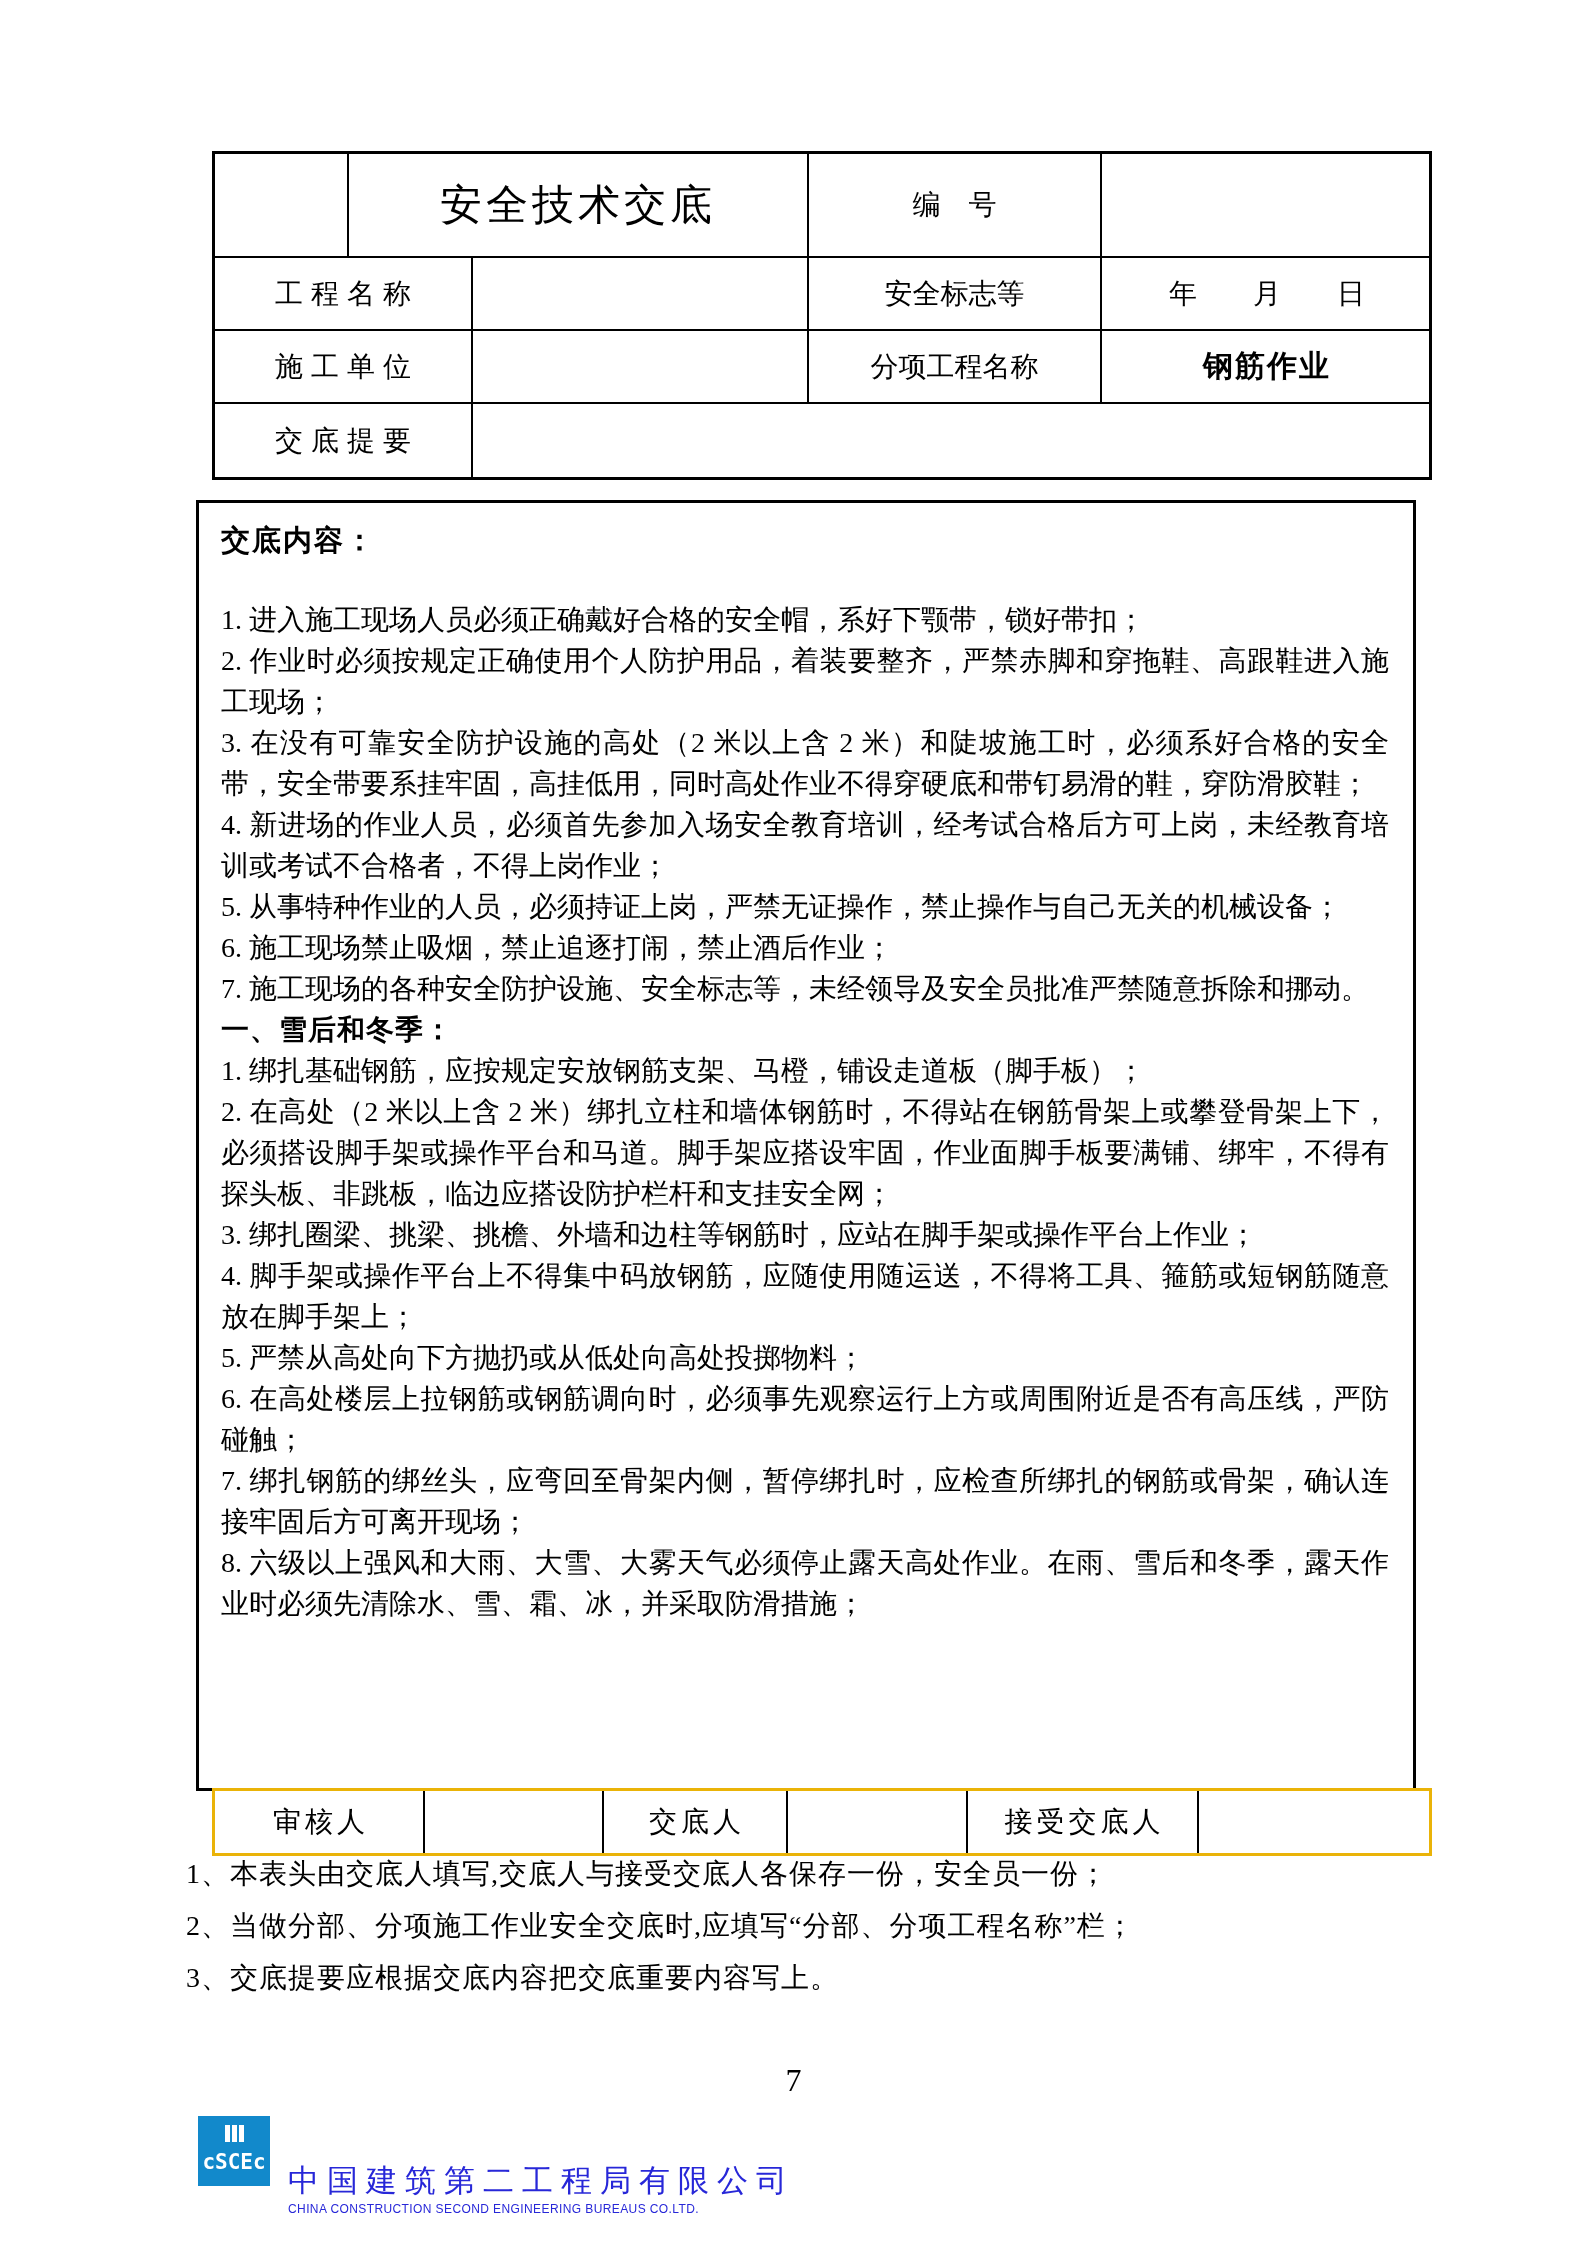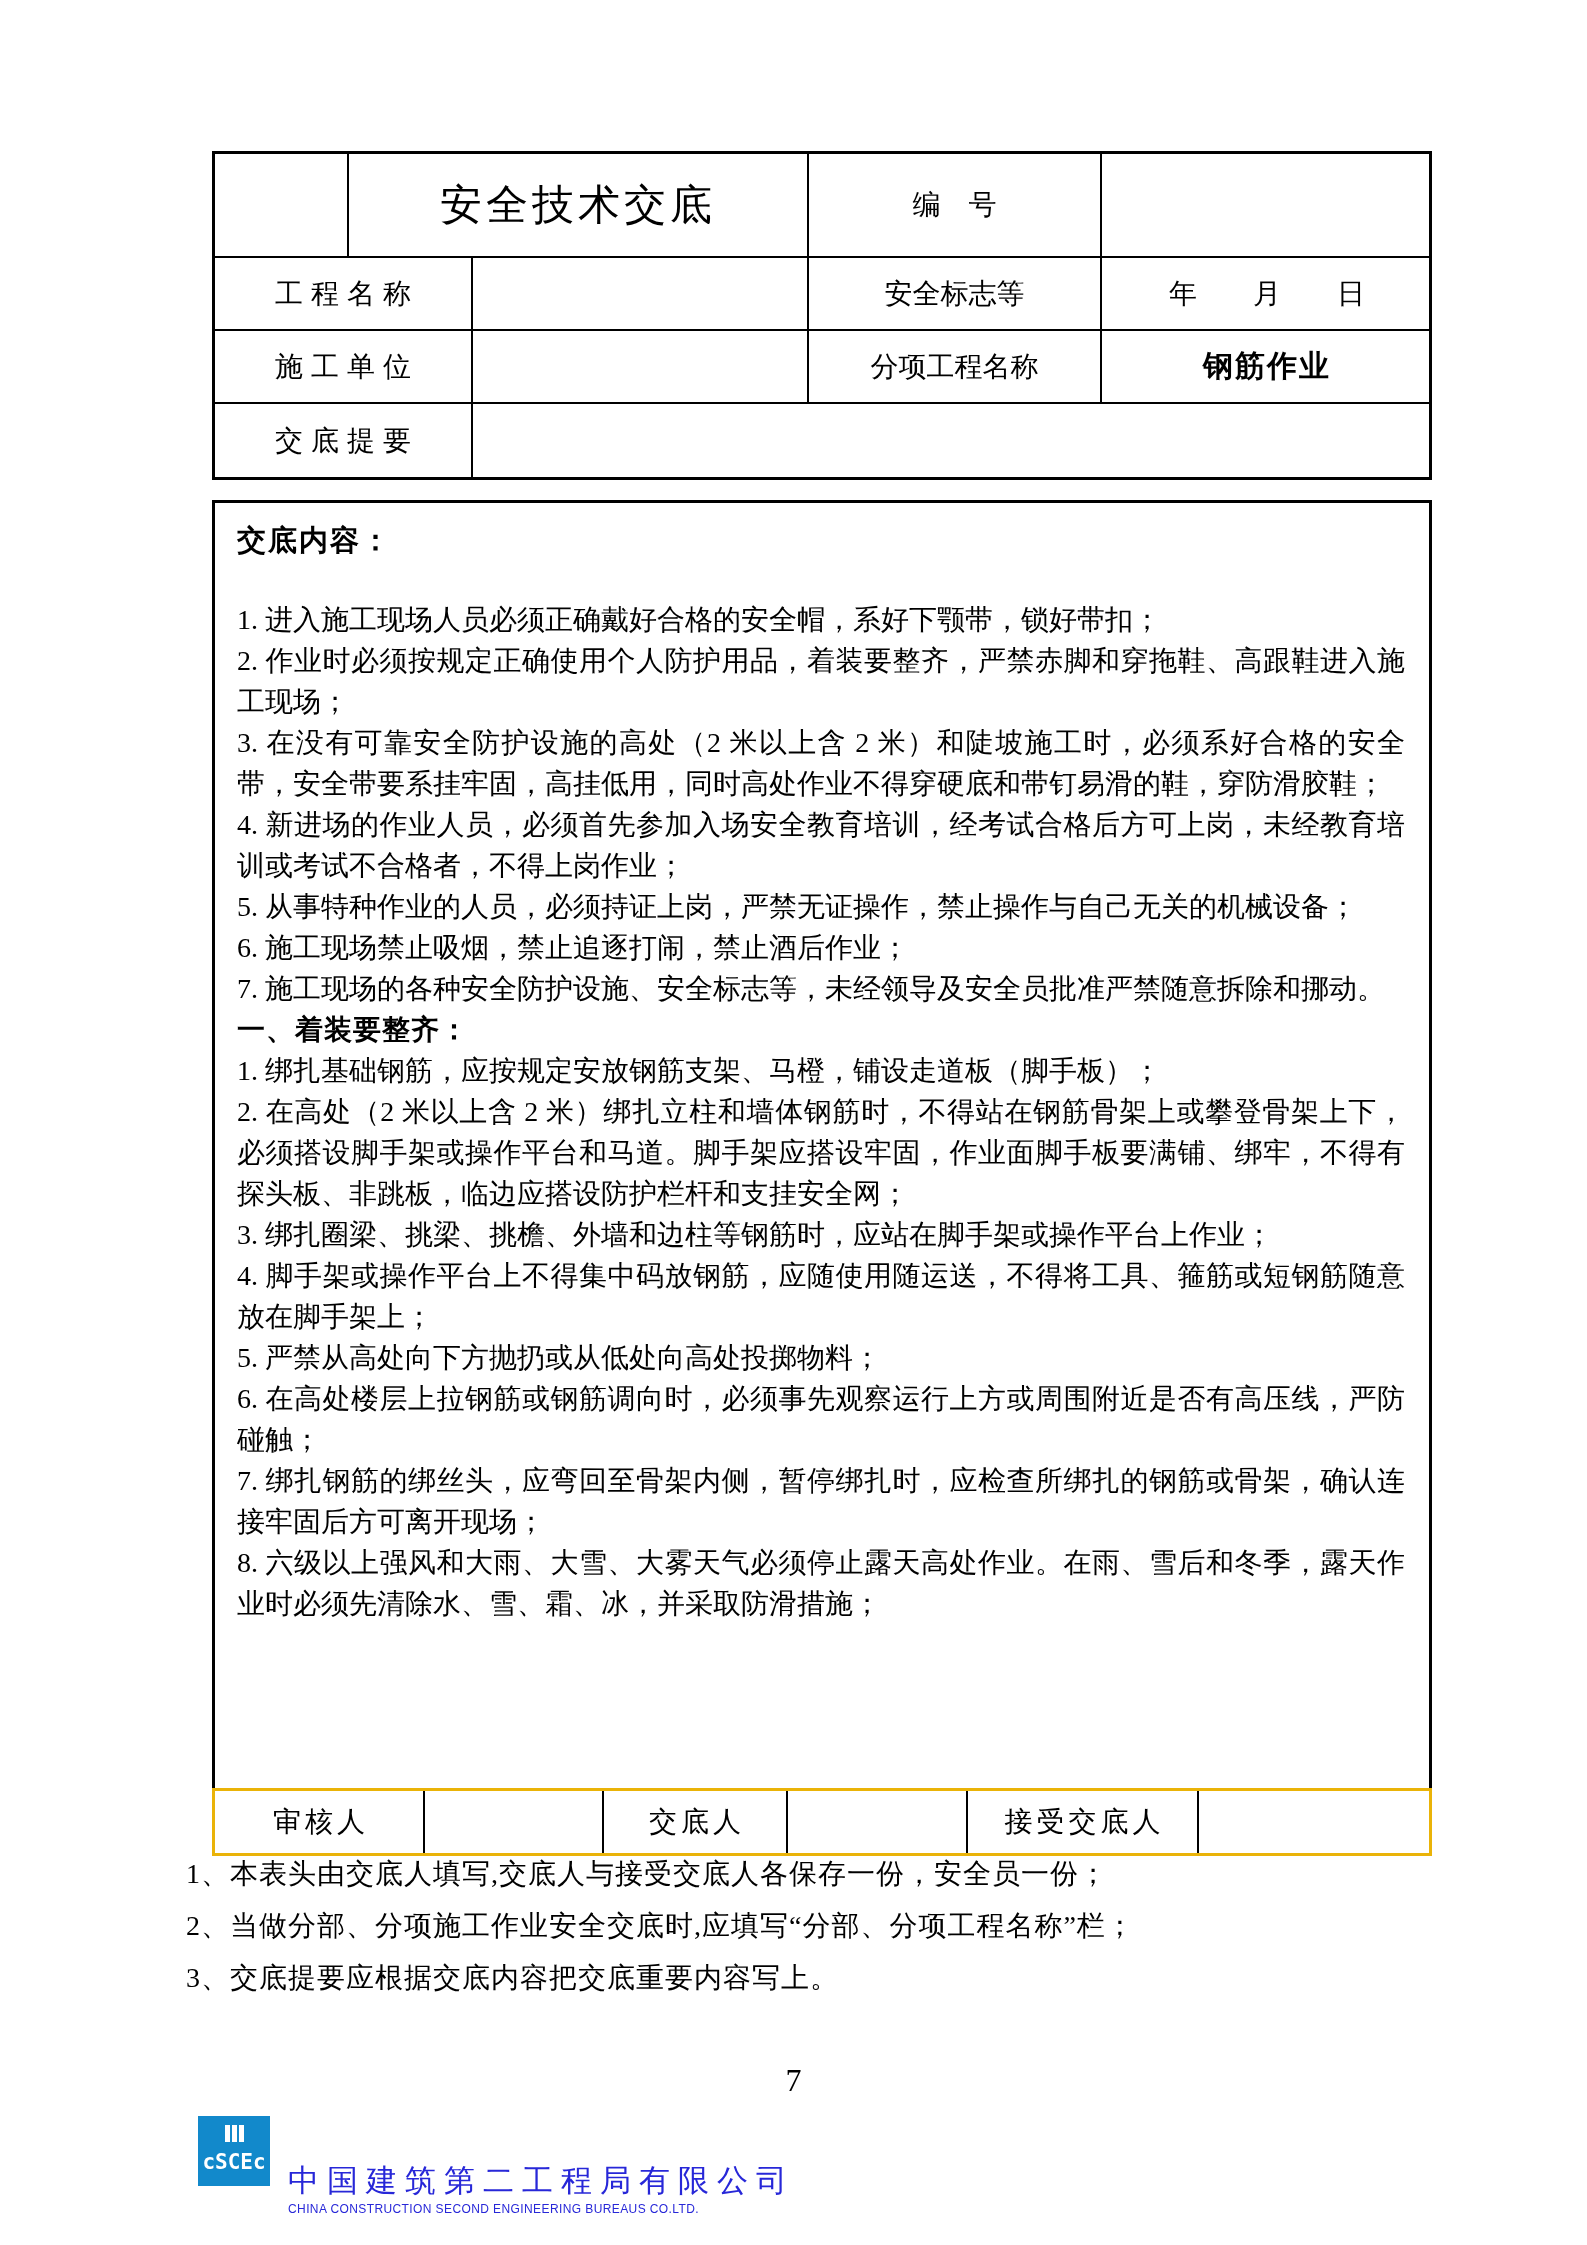--- a/index.html
+++ b/index.html
@@ -40,21 +40,21 @@
   .c-b4 { grid-column:5; grid-row:2; }
   .c-c1 { grid-column:1 / span 2; grid-row:3; }
   .c-c2 { grid-column:3; grid-row:3; }
   .c-c3 { grid-column:4; grid-row:3; }
   .c-c4 { grid-column:5; grid-row:3; font-weight:bold; font-size:30px; letter-spacing:2px; }
   .c-d1 { grid-column:1 / span 2; grid-row:4; }
   .c-d2 { grid-column:3 / span 3; grid-row:4; }
 
   
   .content-box {
-    position:absolute; left:212px; top:500px; width:1220px; height:1291px;
+    position:absolute; left:196px; top:500px; width:1220px; height:1291px;
     border:3px solid #000;
     padding:18px 24px 0 22px;
     overflow:hidden;
   }
   .content-heading {
     font-weight:bold; font-size:29px; letter-spacing:2px;
     margin-bottom:38px;
   }
   .content-box p {
     font-size:28px; line-height:41px;
@@ -123,21 +123,21 @@
 
   <div class="content-box">
     <div class="content-heading">交底内容：</div>
     <p>1. 进入施工现场人员必须正确戴好合格的安全帽，系好下颚带，锁好带扣；</p>
     <p>2. 作业时必须按规定正确使用个人防护用品，着装要整齐，严禁赤脚和穿拖鞋、高跟鞋进入施工现场；</p>
     <p>3. 在没有可靠安全防护设施的高处（2 米以上含 2 米）和陡坡施工时，必须系好合格的安全带，安全带要系挂牢固，高挂低用，同时高处作业不得穿硬底和带钉易滑的鞋，穿防滑胶鞋；</p>
     <p>4. 新进场的作业人员，必须首先参加入场安全教育培训，经考试合格后方可上岗，未经教育培训或考试不合格者，不得上岗作业；</p>
     <p>5. 从事特种作业的人员，必须持证上岗，严禁无证操作，禁止操作与自己无关的机械设备；</p>
     <p>6. 施工现场禁止吸烟，禁止追逐打闹，禁止酒后作业；</p>
     <p>7. 施工现场的各种安全防护设施、安全标志等，未经领导及安全员批准严禁随意拆除和挪动。</p>
-    <p class="section-title">一、着装要整齐：</p>
+    <p class="section-title">一、雪后和冬季：</p>
     <p>1. 绑扎基础钢筋，应按规定安放钢筋支架、马橙，铺设走道板（脚手板）；</p>
     <p>2. 在高处（2 米以上含 2 米）绑扎立柱和墙体钢筋时，不得站在钢筋骨架上或攀登骨架上下，必须搭设脚手架或操作平台和马道。脚手架应搭设牢固，作业面脚手板要满铺、绑牢，不得有探头板、非跳板，临边应搭设防护栏杆和支挂安全网；</p>
     <p>3. 绑扎圈梁、挑梁、挑檐、外墙和边柱等钢筋时，应站在脚手架或操作平台上作业；</p>
     <p>4. 脚手架或操作平台上不得集中码放钢筋，应随使用随运送，不得将工具、箍筋或短钢筋随意放在脚手架上；</p>
     <p>5. 严禁从高处向下方抛扔或从低处向高处投掷物料；</p>
     <p>6. 在高处楼层上拉钢筋或钢筋调向时，必须事先观察运行上方或周围附近是否有高压线，严防碰触；</p>
     <p>7. 绑扎钢筋的绑丝头，应弯回至骨架内侧，暂停绑扎时，应检查所绑扎的钢筋或骨架，确认连接牢固后方可离开现场；</p>
     <p>8. 六级以上强风和大雨、大雪、大雾天气必须停止露天高处作业。在雨、雪后和冬季，露天作业时必须先清除水、雪、霜、冰，并采取防滑措施；</p>
   </div>
 

